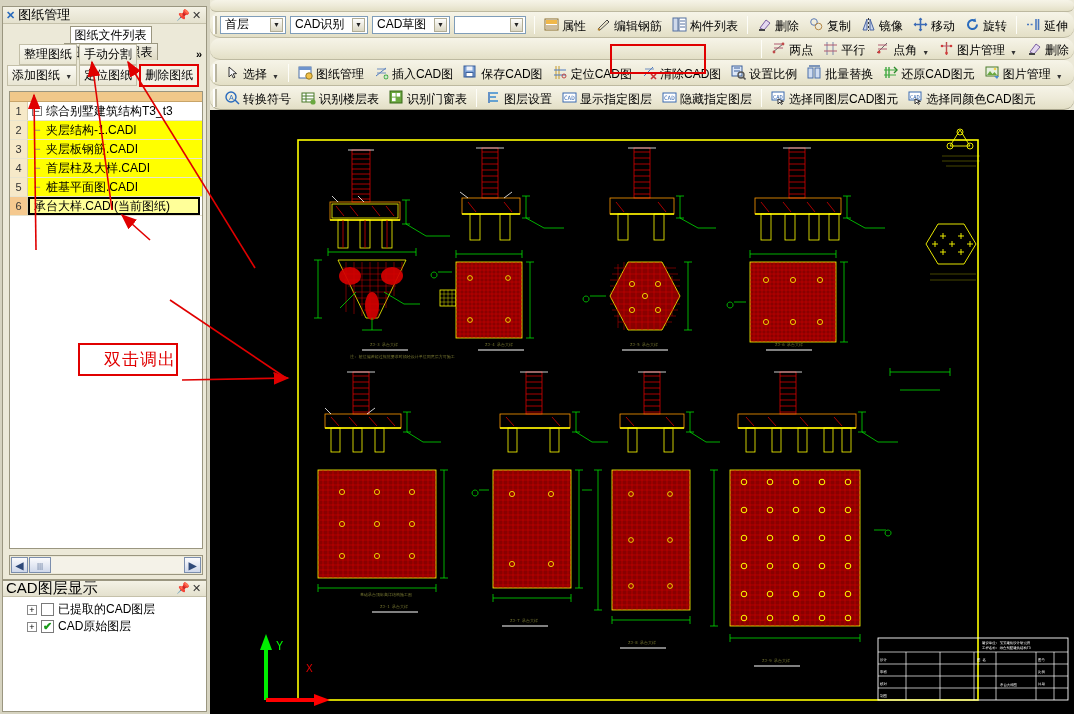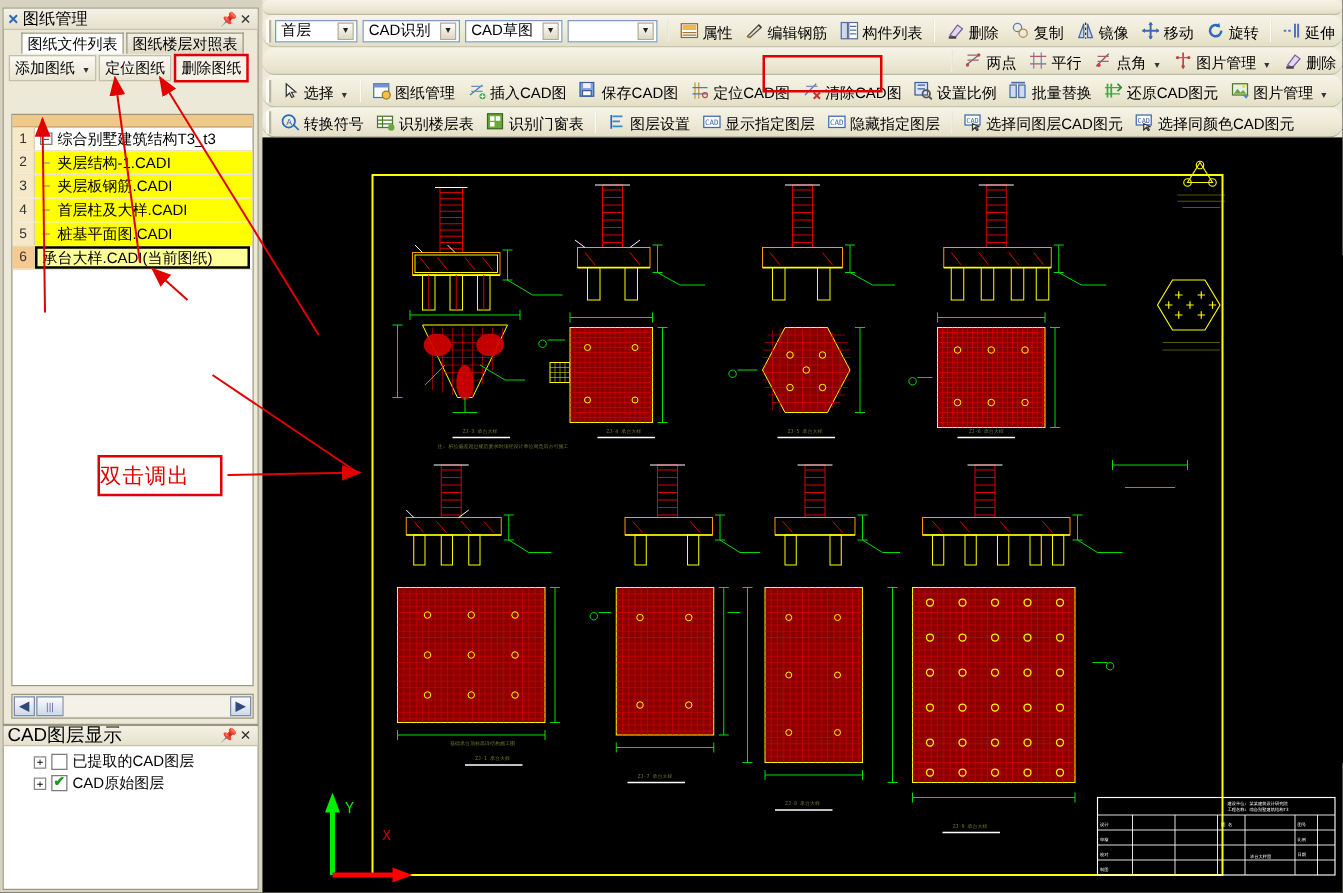--- a/index.html
+++ b/index.html
@@ -74,21 +74,21 @@
     background: #ece9d8; border: 1px solid #9a9680;
   }
   #panel-title {
     height: 17px; background: linear-gradient(to bottom,#f4f2e6,#e4e1ce);
     display: flex; align-items: center; padding: 0 3px; border-bottom: 1px solid #c5c1aa;
   }
   #panel-title .ptitle { font-size: 13px; color: #000; margin-left: 3px; flex: 1; }
   .titlebtn { width: 13px; height: 13px; display: flex; align-items: center; justify-content: center;
               font-size: 11px; color: #333; }
 
-  .tabs { display: flex; align-items: center; height: 17px; padding-left: 14px; margin-top: 2px; }
+  .tabs { display: flex; align-items: center; height: 17px; padding-left: 14px; margin-top: 2px; flex-direction: column; }
   .tab {
     font-size: 12px; padding: 1px 4px 1px 4px; border: 1px solid #9a9680; border-bottom: none;
     background: linear-gradient(to bottom,#f2f0e4,#ded9c2); margin-right: 2px; line-height: 14px;
   }
   .tab.active { background: #fff; position: relative; z-index: 2; }
 
   .btn-row { display: flex; align-items: center; height: 20px; padding-left: 16px; margin-top: 1px; }
   .sbtn {
     font-size: 12px; padding: 1px 4px; border: 1px solid #c3bfa8;
     background: linear-gradient(to bottom,#fbfaf4,#e8e5d2); margin-right: 2px; white-space: nowrap;
@@ -161,23 +161,23 @@
   #canvas-wrap {
     position: absolute; left: 210px; top: 110px; width: 864px; height: 604px;
     background: #000; overflow: hidden;
   }
   #canvas-svg { position: absolute; left: 0; top: 0; }
 
   
   #annot { position: absolute; left: 0; top: 0; width: 1074px; height: 714px;
            pointer-events: none; z-index: 60; }
   #annot-box {
-    position: absolute; left: 78px; top: 364px; width: 100px; height: 33px;
+    position: absolute; left: 78px; top: 343px; width: 100px; height: 33px;
     border: 2px solid #e00000; background: #fff;
-    display: flex; align-items: center; justify-content: flex-start;
+    display: flex; align-items: center; justify-content: flex-end;
     color: #e00000; font-size: 17px; letter-spacing: 1px; z-index: 61;
   }
 </style>
 </head>
 <body>
 
 <div id="left-col">
 
   <div id="dock-panel">
 
@@ -190,20 +190,29 @@
 
     <div class="tabs">
       <div class="tab active">
         <span>图纸文件列表</span>
       </div>
       <div class="tab">
         <span>图纸楼层对照表</span>
       </div>
     </div>
 
+    <div class="btn-row">
+      <div class="sbtn">
+        <span>整理图纸</span>
+      </div>
+      <div class="sbtn">
+        <span>手动分割</span>
+      </div>
+      <div class="chev">»</div>
+    </div>
 
     <div class="btn-row" style="padding-left:4px;">
       <div class="sbtn">
         <span>添加图纸</span>
         <span class="caret">▼</span>
       </div>
       <div class="sbtn">
         <span>定位图纸</span>
       </div>
       <div class="sbtn" style="border:2px solid #e00000;background:#f4f2e6;">

